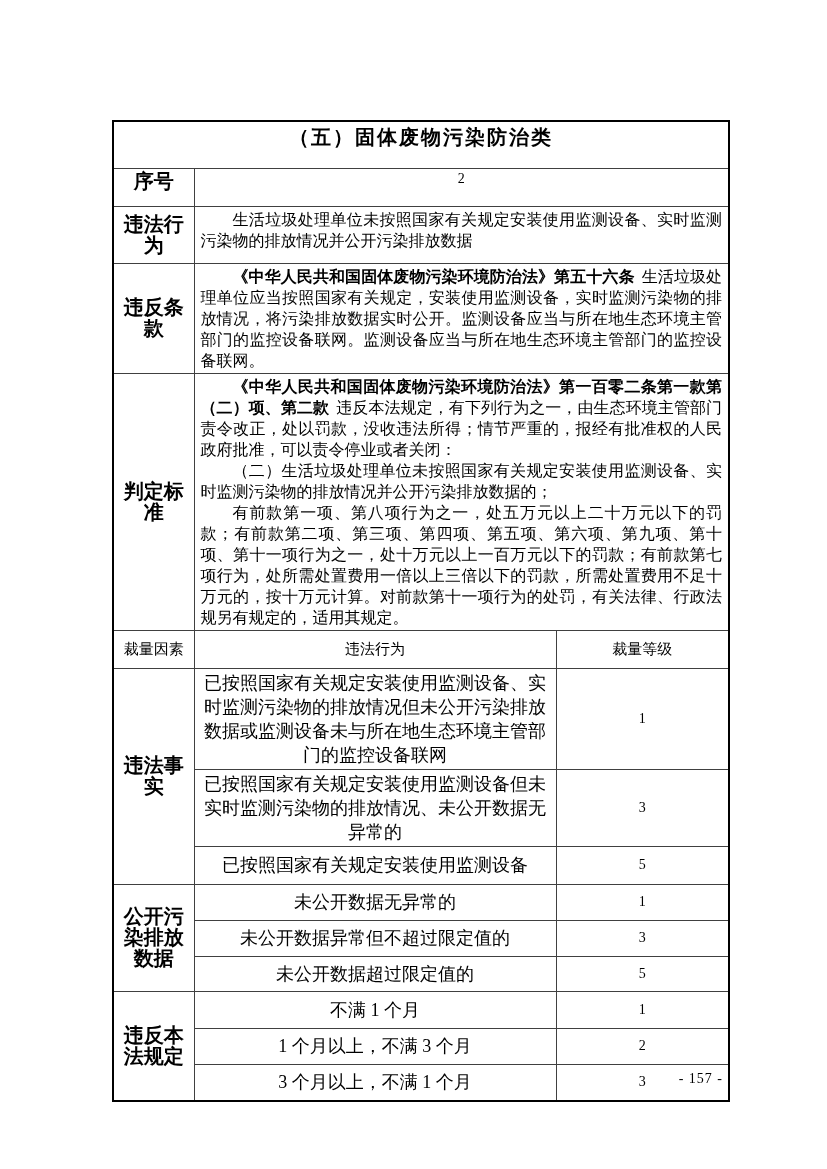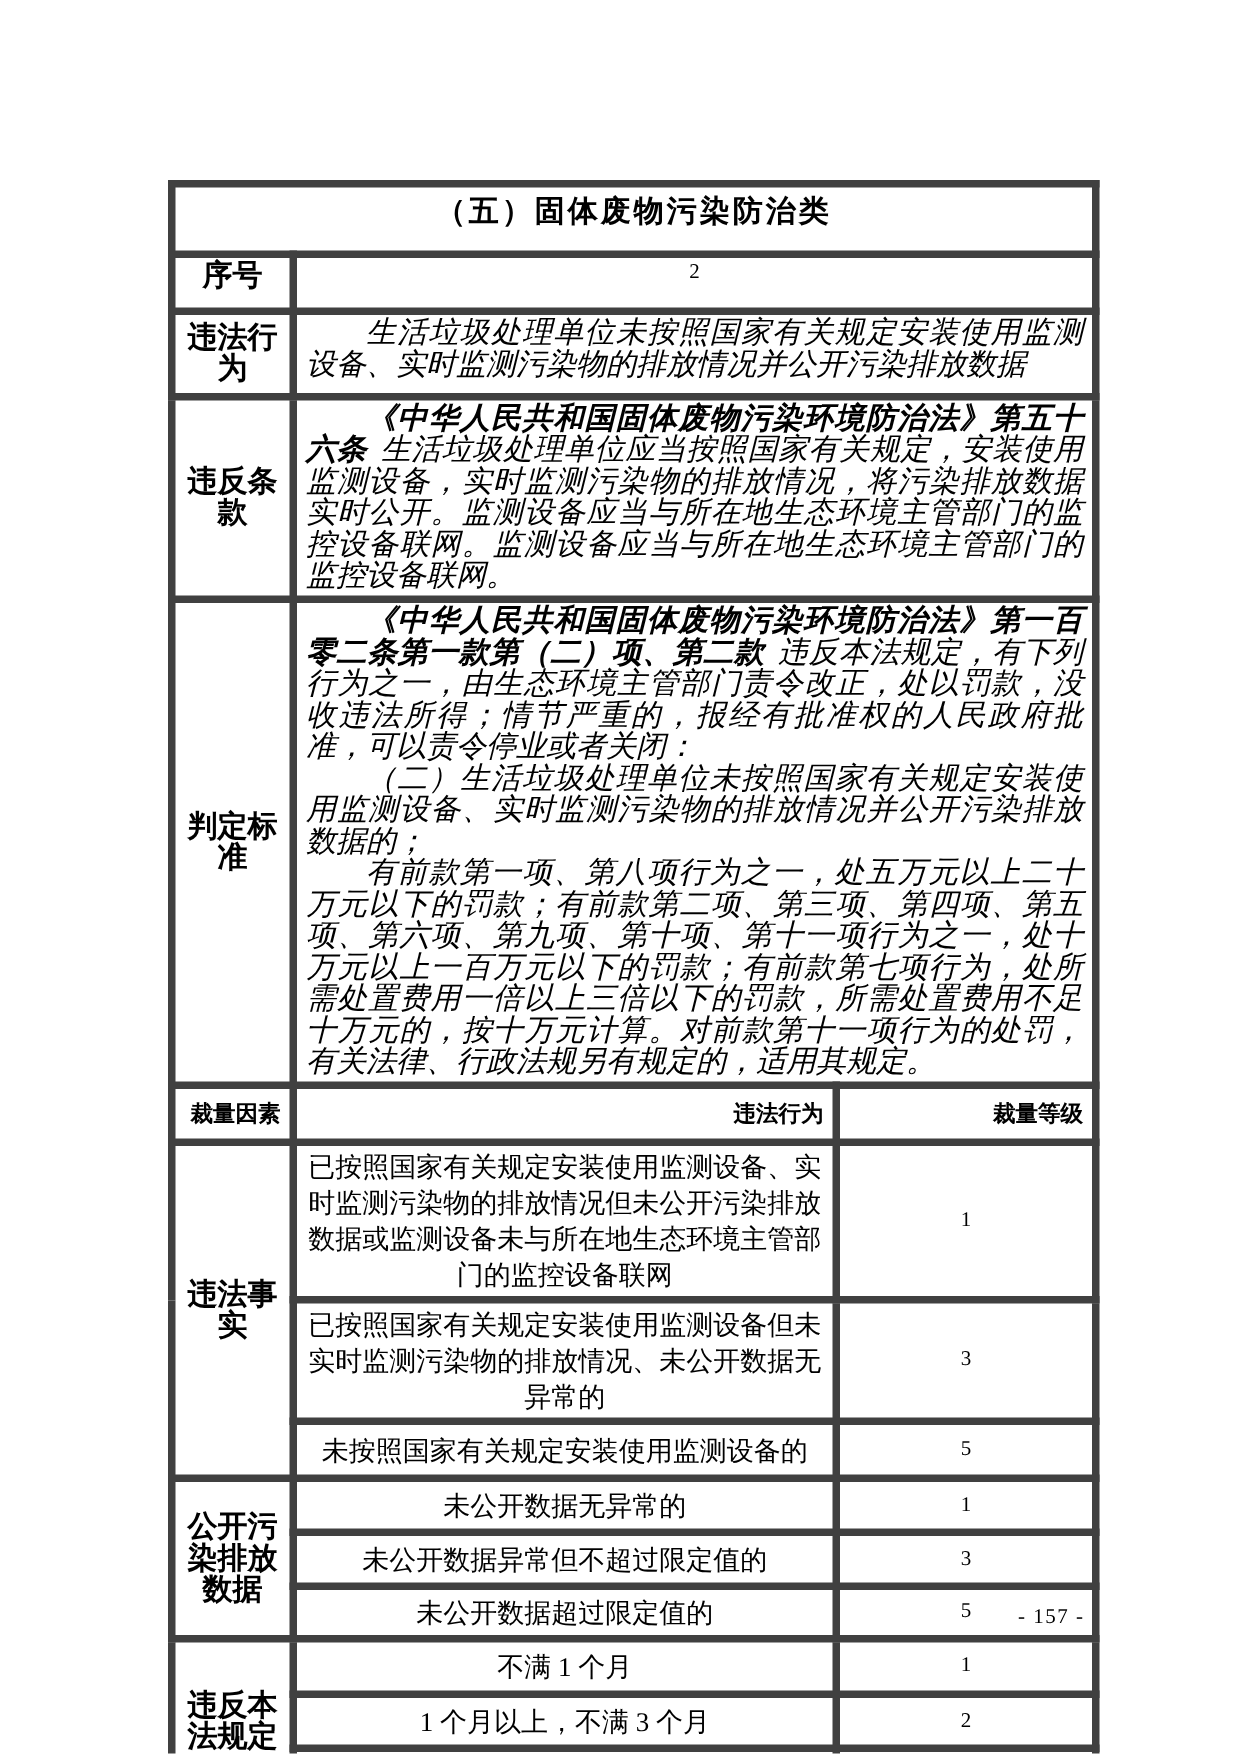--- a/index.html
+++ b/index.html
@@ -17,21 +17,21 @@
   .doc-table {
     position: absolute;
     left: 112px;
     top: 120px;
     width: 616px;
     border-collapse: collapse;
     table-layout: fixed;
     border: 2px solid #000;
   }
   .doc-table td {
-    border: 5px solid #404040;
+    border: 1px solid #404040;
     padding: 2px 6px;
     overflow: hidden;
   }
   col.c1 { width: 81px; }
   col.c2 { width: 362px; }
   col.c3 { width: 173px; }
 
   .title-cell {
     vertical-align: top;
     text-align: center;
@@ -52,37 +52,36 @@
   }
   .label-top { vertical-align: top; padding-top: 4px; }
   .serial-value {
     vertical-align: top;
     text-align: center;
     font-size: 14px;
     padding-top: 4px;
   }
   .text-cell {
     vertical-align: top;
-    font-size: 20px;
+    font-size: 16px;
     line-height: 21px;
     padding: 3px 8px;
-    font-style: italic;
   }
   .para {
     margin: 0;
     text-indent: 2em;
     text-align: justify;
   }
   .lead {
     margin-right: 0.45em;
   }
   .header-cell {
     vertical-align: middle;
-    text-align: right;
-    font-weight: bold;
+    text-align: center;
+    font-weight: normal;
     font-size: 15px;
     font-family: "Liberation Sans", "DejaVu Sans", sans-serif;
   }
   .std-cell {
     vertical-align: middle;
     text-align: center;
     font-size: 18px;
     line-height: 24px;
     padding: 2px 8px;
   }
@@ -154,21 +153,21 @@
     <tr style="height:83px">
       <td rowspan="3" class="label-cell">违法事实</td>
       <td class="std-cell">已按照国家有关规定安装使用监测设备、实时监测污染物的排放情况但未公开污染排放数据或监测设备未与所在地生态环境主管部门的监控设备联网</td>
       <td class="lvl-cell">1</td>
     </tr>
     <tr style="height:56px">
       <td class="std-cell">已按照国家有关规定安装使用监测设备但未实时监测污染物的排放情况、未公开数据无异常的</td>
       <td class="lvl-cell">3</td>
     </tr>
     <tr style="height:38px">
-      <td class="std-cell">未按照国家有关规定安装使用监测设备的</td>
+      <td class="std-cell">已按照国家有关规定安装使用监测设备</td>
       <td class="lvl-cell">5</td>
     </tr>
 
     <tr style="height:36px">
       <td rowspan="3" class="label-cell">公开污染排放数据</td>
       <td class="std-cell">未公开数据无异常的</td>
       <td class="lvl-cell">1</td>
     </tr>
     <tr style="height:36px">
       <td class="std-cell">未公开数据异常但不超过限定值的</td>

